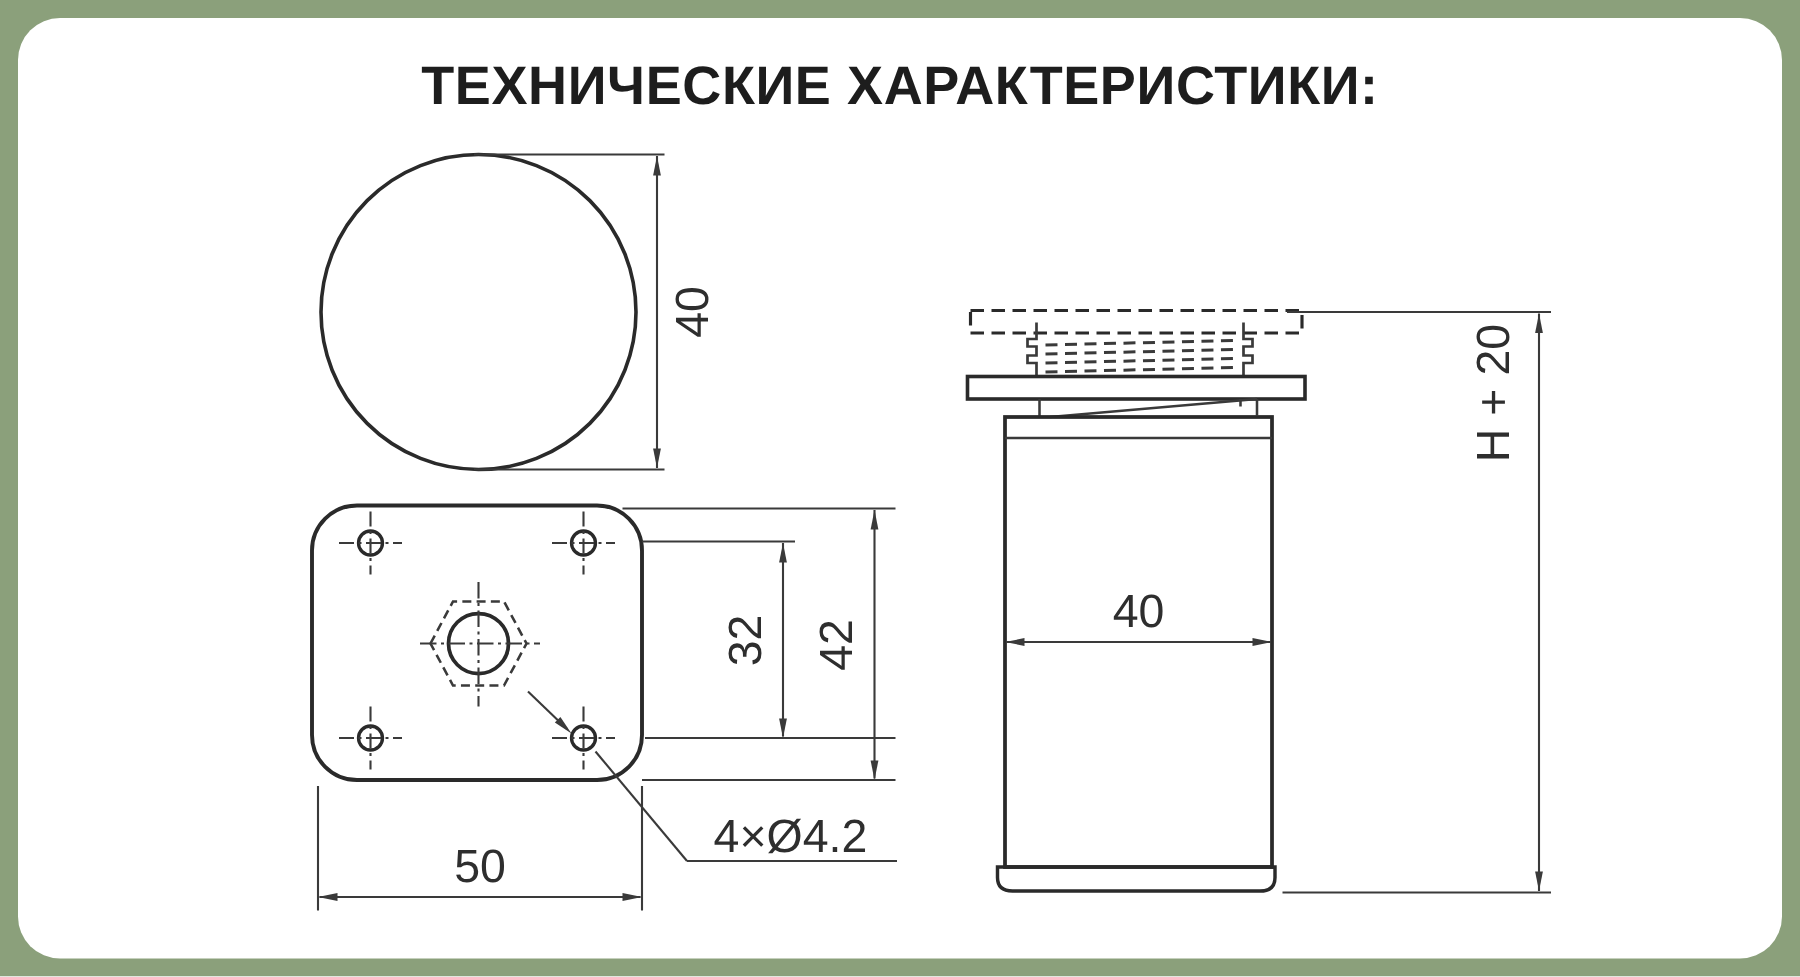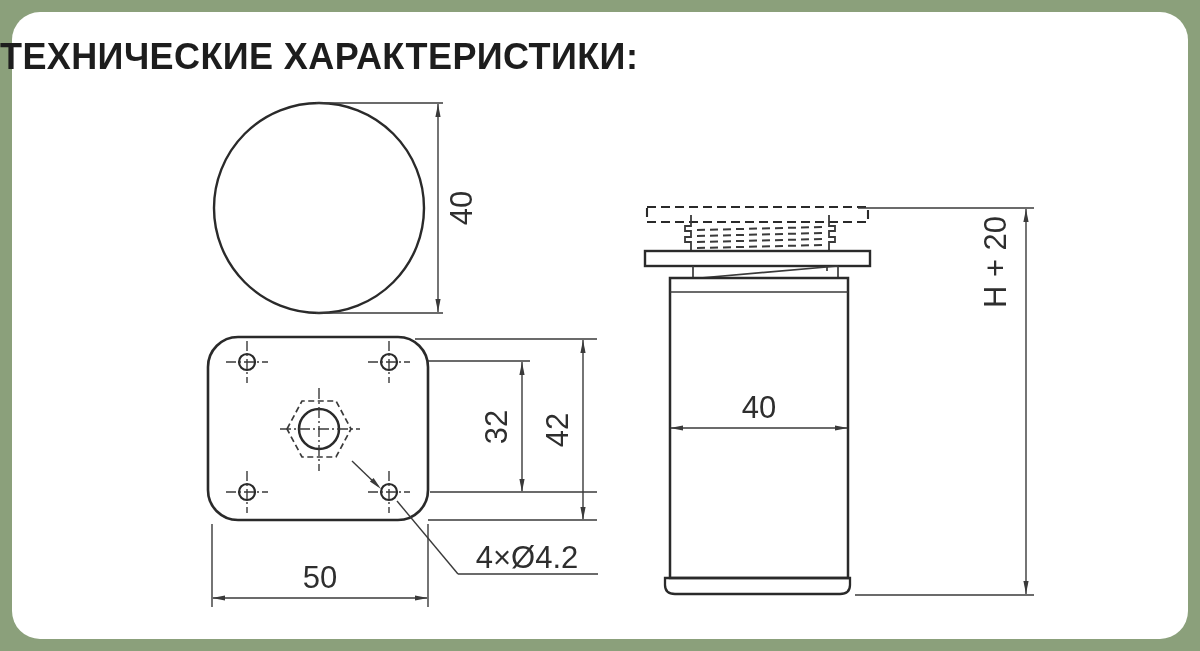--- a/index.html
+++ b/index.html
@@ -9,20 +9,21 @@
     position:relative;
     overflow:hidden;
   }
   .bg{position:absolute;inset:0;}
   .card{
     position:absolute;left:12px;top:12px;right:12px;bottom:12px;
     background:#ffffff;border-radius:28px;
   }
   .title{
     position:absolute;left:0;right:0;top:36px;
+    text-align:center;
     font-size:36px;font-weight:700;letter-spacing:.4px;
     color:#1d1d1d;
   }
   svg{position:absolute;left:0;top:0;}
   .ol{stroke:#2a2a2a;fill:none;}                 
   .thin{stroke:#3a3a3a;fill:none;}               
   .dim{stroke:#3a3a3a;fill:none;stroke-width:1.4;} 
   .arr{fill:#3a3a3a;stroke:none;}
   .dimtxt{
     font-family:"Liberation Sans", sans-serif;

